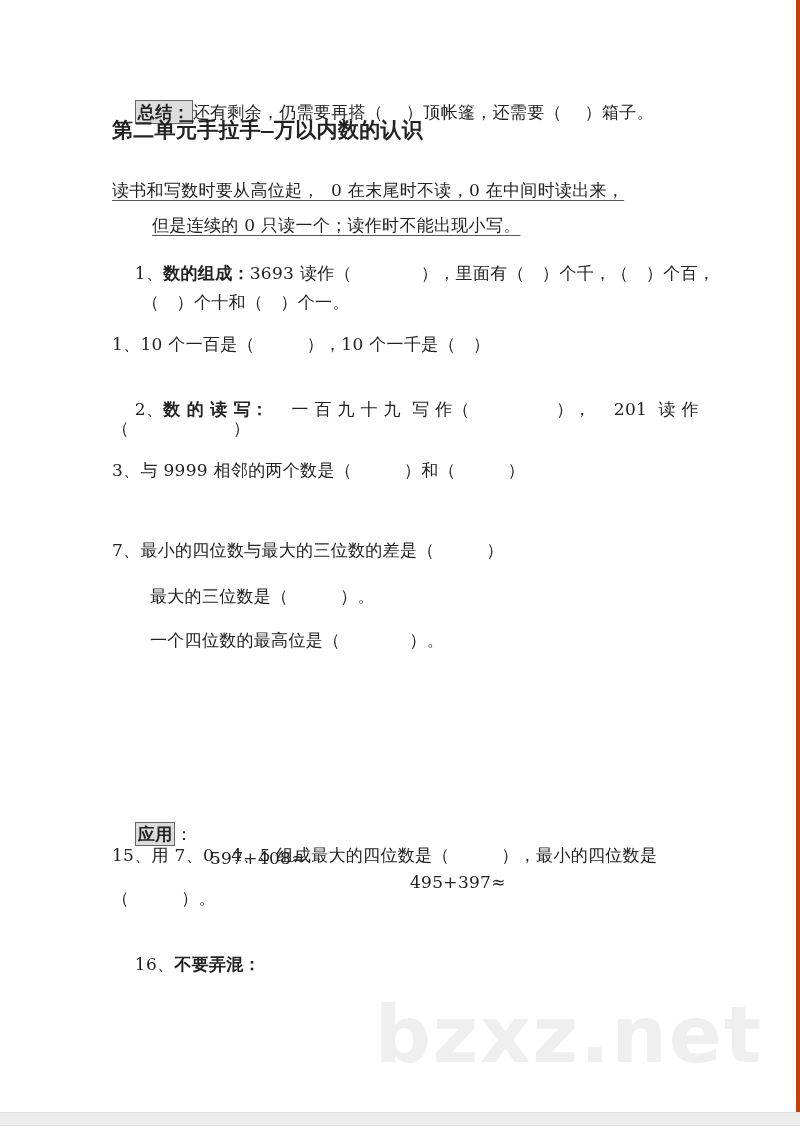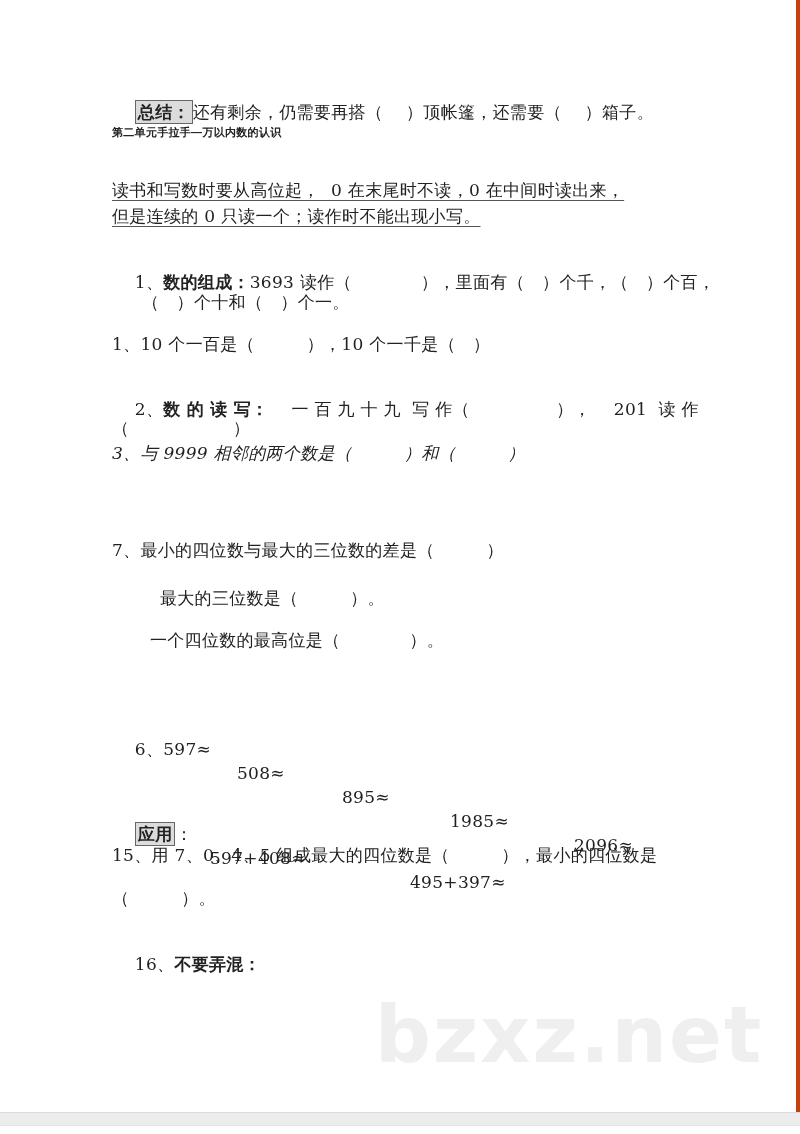--- a/index.html
+++ b/index.html
@@ -40,21 +40,21 @@
     font-weight: bold;
     font-family: "DejaVu Sans", "Liberation Sans", sans-serif;
     padding: 0 2px;
     line-height: 22px;
   }
   .u {
     text-decoration: underline;
     text-decoration-color: #555;
     text-underline-offset: 4px;
   }
-  .heading { font-weight: bold; font-family: Liberation Sans, sans-serif; font-size: 11px; }
+  .heading { font-weight: bold; font-family: Liberation Mono, monospace; font-size: 21px; }
   .blank { display: inline-block; width: 28px; border-bottom: 1px solid #222; height: 14px; }
   .watermark {
     position: absolute; left: 375px; top: 990px;
     font-family: "DejaVu Sans", "Liberation Sans", sans-serif;
     font-weight: bold; font-size: 78px; letter-spacing: 2px;
     color: #efefef;
     white-space: nowrap;
   }
 </style>
 </head>
@@ -62,47 +62,40 @@
 
 <div class="page">
 
   <div class="line" style="top:76px;">
     <span class="tag">总结：</span><span>还有剩余，仍需要再搭（　 ）顶帐篷，还需要（　 ）箱子。</span>
   </div>
 
   <div class="line heading" style="top:120px;">第二单元手拉手—万以内数的认识</div>
 
   <div class="line u" style="top:162px;margin-top:16px;">读书和写数时要从高位起，  0 在末尾时不读，0 在中间时读出来，</div>
-  <div class="line u" style="top:204px;">但是连续的 0 只读一个；读作时不能出现小写。</div>
+  <div class="line u" style="top:213px;margin-left:40px;">但是连续的 0 只读一个；读作时不能出现小写。</div>
 
-  <div class="line" style="top:246px;">
+  <div class="line" style="top:237px;">
     <span>1、</span><span class="b">数的组成：</span><span>3693 读作（　　　　），里面有（　）个千，（　）个百，</span>
   </div>
   <div class="line" style="top:290px; left:142px;">（　）个十和（　）个一。</div>
 
   <div class="line" style="top:332px;">1、10 个一百是（　　　），10 个一千是（　）</div>
 
   <div class="line" style="top:373px;">
     <span>2、</span><span class="b">数 的 读 写：</span><span>　 一 百 九 十 九  写 作（　　　　　），　 201  读 作</span>
   </div>
   <div class="line" style="top:416px;">（　　　　　　）</div>
 
-  <div class="line" style="top:441px;font-style:italic;">3、与 9999 相邻的两个数是（　　　）和（　　　）</div>
+  <div class="line" style="top:458px;">3、与 9999 相邻的两个数是（　　　）和（　　　）</div>
   <div class="line" style="top:500px;margin-top:38px;">7、最小的四位数与最大的三位数的差是（　　　）</div>
-  <div class="line" style="top:586px; left:160px;">最大的三位数是（　　　）。</div>
+  <div class="line" style="top:586px; left:150px;font-family:Liberation Mono, monospace;">最大的三位数是（　　　）。</div>
   <div class="line" style="top:628px; left:150px;">一个四位数的最高位是（　　　　）。</div>
 
 
-  <div class="line" style="top:713px; width:600px;">
-    <span>6、</span><span>597≈</span>
-    <span style="position:absolute; left:125px;">508≈</span>
-    <span style="position:absolute; left:230px;">895≈</span>
-    <span style="position:absolute; left:338px;">1985≈</span>
-    <span style="position:absolute; left:462px;">2096≈</span>
-  </div>
 
 
   <div class="line" style="top:798px; width:600px;">
     <span class="tag">应用</span><span>：</span>
     <span style="position:absolute; left:98px;">597+408≈</span>
     <span style="position:absolute; left:298px;">495+397≈</span>
   </div>
 
   <div class="line" style="top:843px;">15、用 7、0、4、5 组成最大的四位数是（　　　），最小的四位数是</div>
   <div class="line" style="top:886px;">（　　　）。</div>

